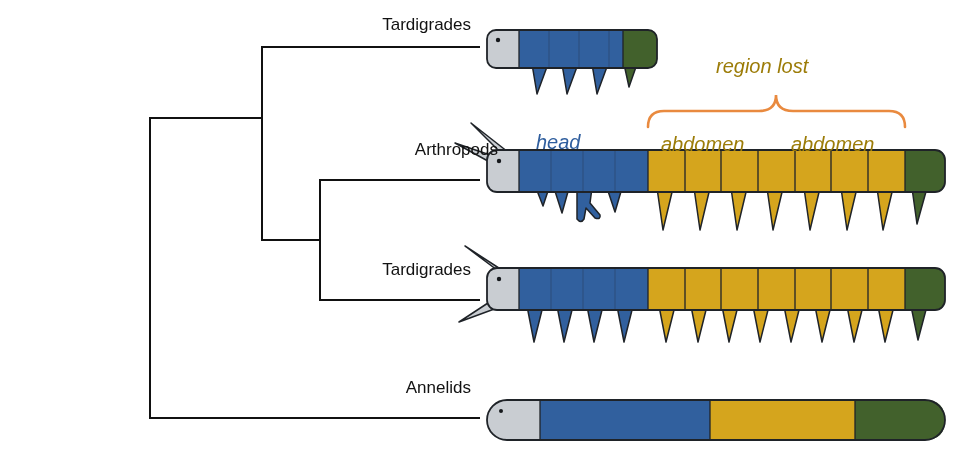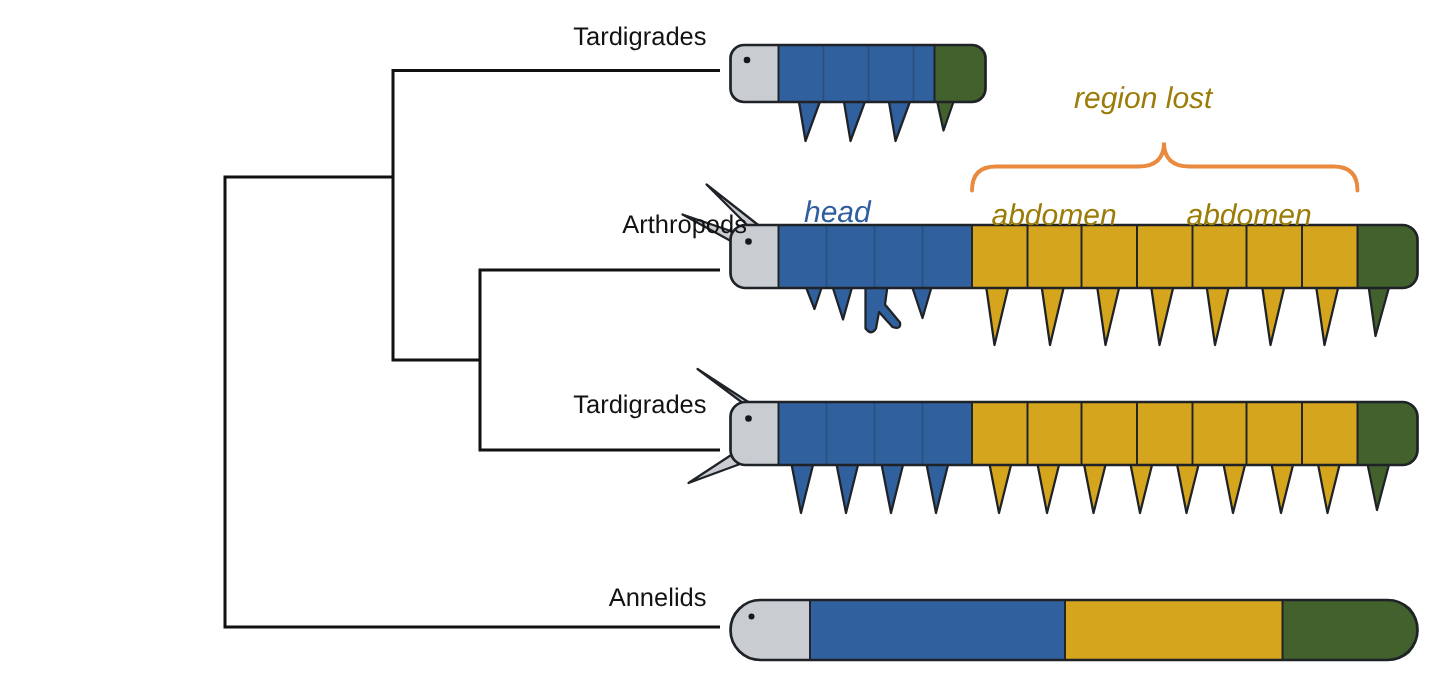--- a/index.html
+++ b/index.html
@@ -165,20 +165,20 @@
         <line class="div" x1="855" y1="400" x2="855" y2="440"></line>
       </g>
       <rect class="outline" x="487" y="400" width="458" height="40" rx="20"></rect>
       <circle class="eye" cx="501" cy="411" r="2"></circle>
     </g>
   </svg>
 
   <span class="lbl" style="right:489px;top:16px">Tardigrades</span>
   <span class="lbl" style="right:462px;top:141px">Arthropods</span>
   <span class="lbl" style="right:489px;top:261px">Tardigrades</span>
-  <span class="lbl" style="right:489px;top:390px">Annelids</span>
+  <span class="lbl" style="right:489px;top:379px">Annelids</span>
 
   <span class="lbl it gold" style="left:716px;top:55px">region lost</span>
   <span class="lbl it bluetxt" style="left:536px;top:131px">head</span>
   <span class="lbl it gold" style="left:661px;top:133px">abdomen</span>
   <span class="lbl it gold" style="left:791px;top:133px">abdomen</span>
 
 </div>
 
 </body></html>

